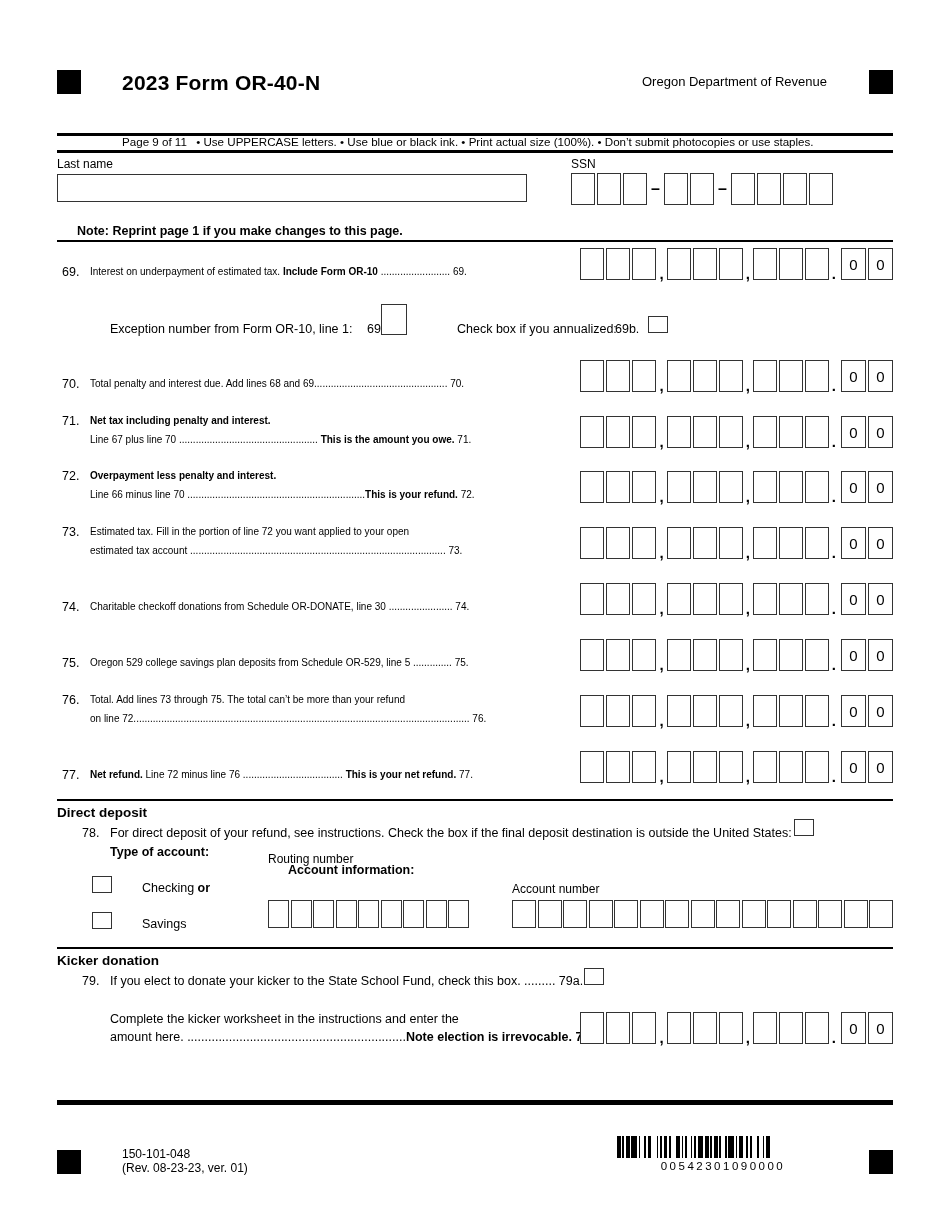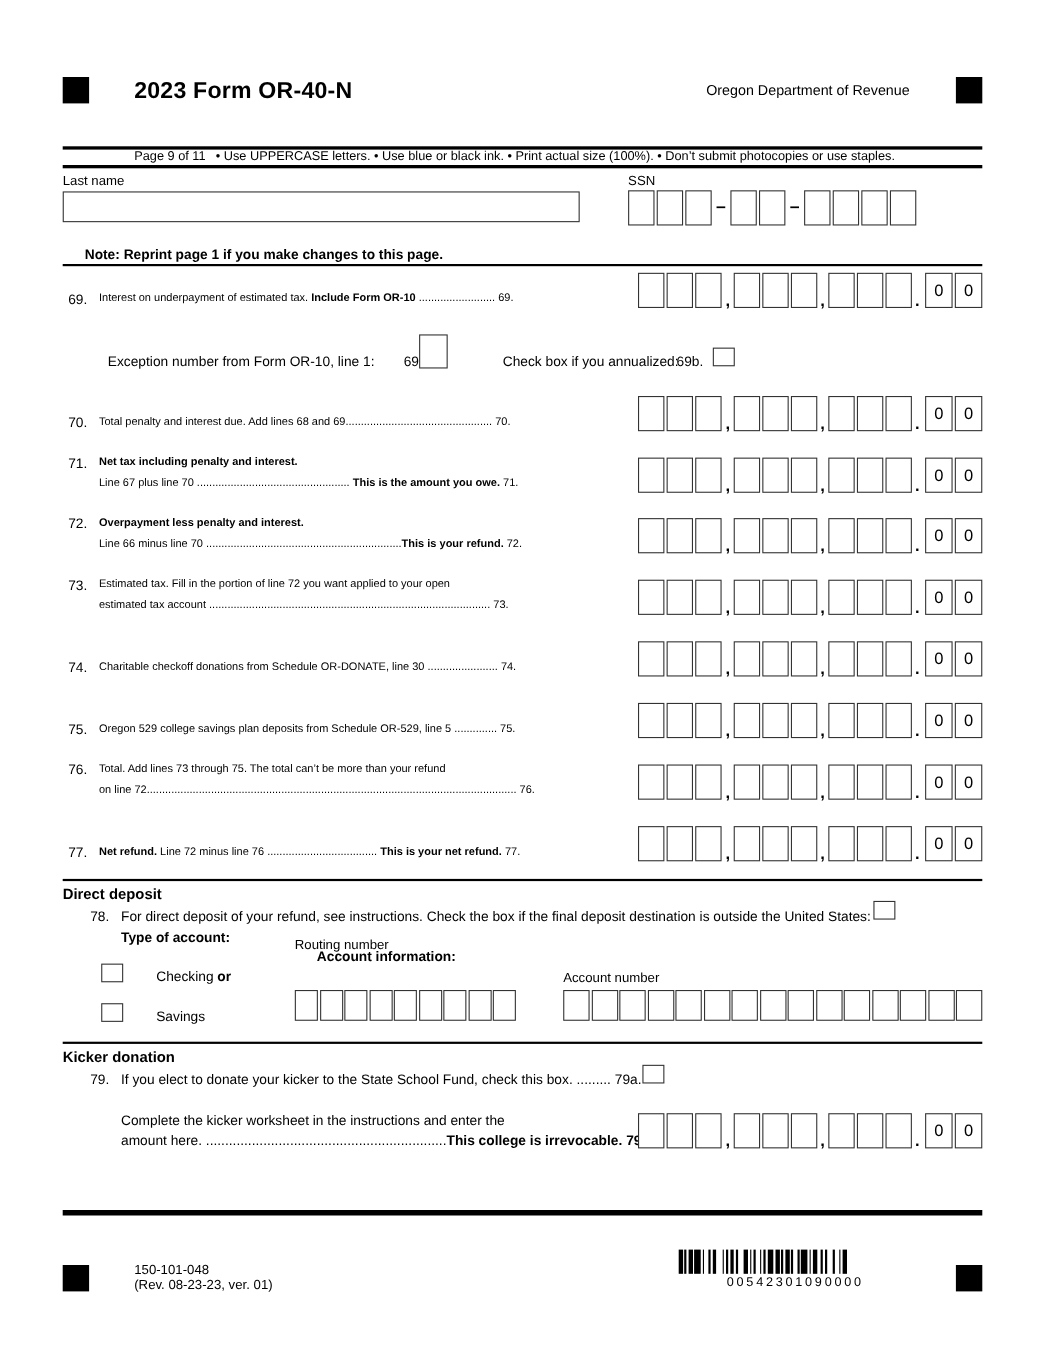--- a/index.html
+++ b/index.html
@@ -351,21 +351,21 @@
           </div>
           <span class="sep">.</span>
           <div class="cents-group">
             <div class="cbox">0</div>
             <div class="cbox">0</div>
           </div>
         </div>
       </div>
     </div>
 
-  <div class="t" style="left:78px;top:320px;">Exception number from Form OR-10, line 1:</div>
+  <div class="t" style="left:90px;top:320px;">Exception number from Form OR-10, line 1:</div>
   <div class="t" style="left:347px;top:320px;">69a.</div>
   <div class="input-box" style="left:381px;top:304px;width:26px;height:31px;"></div>
   <div class="t" style="left:437px;top:320px;">Check box if you annualized:</div>
   <div class="t" style="left:595px;top:320px;">69b.</div>
   <div class="checkbox" style="left:648px;top:316px;"></div>
 
   <div class="rule" style="top:799px;height:1.5px;"></div>
   <div class="sec-head" style="left:57px;top:805px;">Direct deposit</div>
   <div class="t" style="left:62px;top:824px;">78.</div>
   <div class="t" style="left:90px;top:824px;">For direct deposit of your refund, see instructions. Check the box if the final deposit destination is outside the United States:</div>
@@ -416,21 +416,21 @@
   <div class="t" style="left:122px;top:915px;">Savings</div>
 
   <div class="rule" style="top:947px;height:1.5px;"></div>
   <div class="sec-head" style="left:57px;top:953px;">Kicker donation</div>
   <div class="t" style="left:62px;top:972px;">79.</div>
   <div class="t" style="left:90px;top:972px;">If you elect to donate your kicker to the State School Fund, check this box. ......... 79a.</div>
   <div class="checkbox" style="left:584px;top:968px;"></div>
 
   <div class="t" style="left:90px;top:1010px;">Complete the kicker worksheet in the instructions and enter the</div>
   <div class="t" style="left:90px;top:1028px;white-space:nowrap;">
-    <span>amount here. ...............................................................</span><span class="b">This college is irrevocable.</span><span class="b"> 79b.</span>
+    <span>amount here. ...............................................................</span><span class="b">Note election is irrevocable.</span><span class="b"> 79b.</span>
   </div>
   <div class="form-line" style="top:1012px;" id="kicker-amount-host">
       <div class="amount">
         <div class="dgroup">
           <div class="dbox"></div>
           <div class="dbox"></div>
           <div class="dbox"></div>
         </div>
         <span class="sep">,</span>
         <div class="dgroup">

